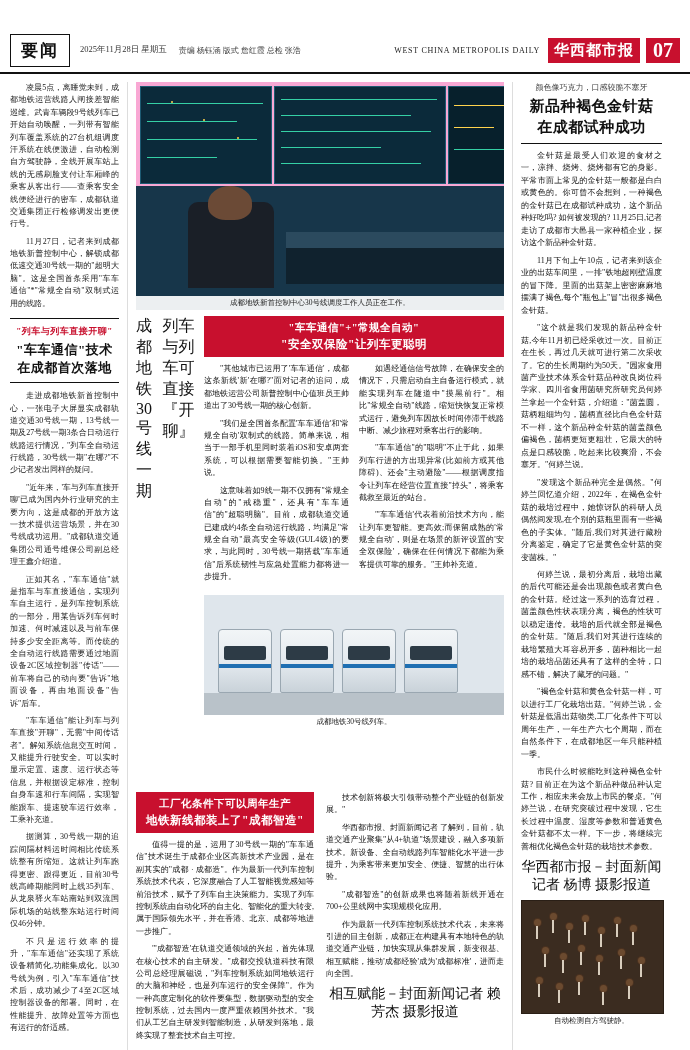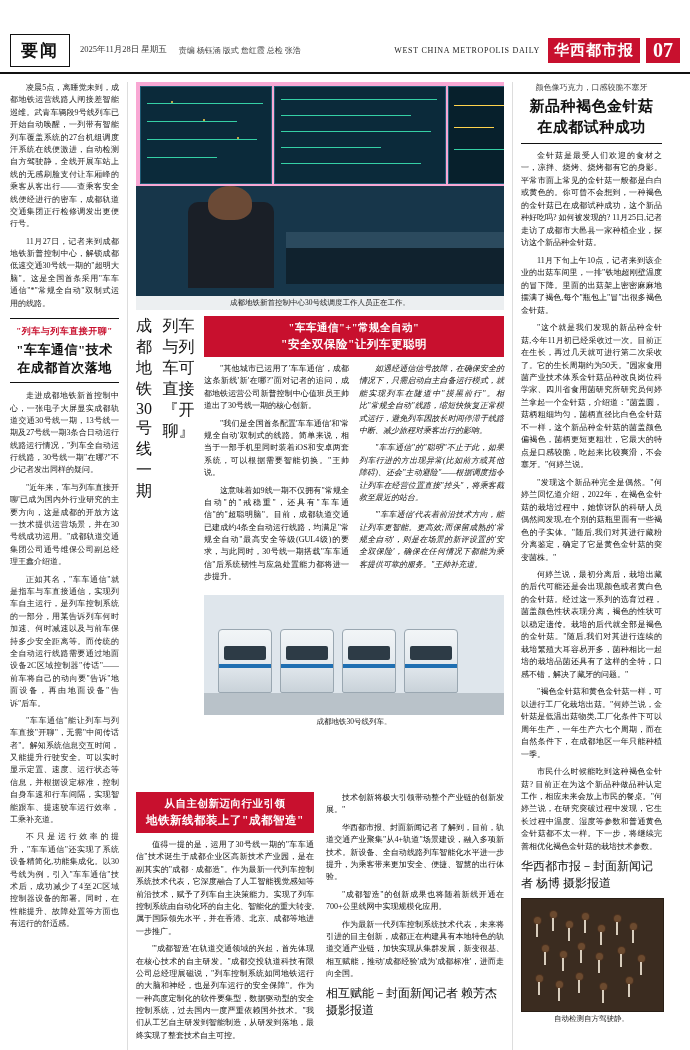--- a/index.html
+++ b/index.html
@@ -52,21 +52,21 @@
   .tcar .stripe{position:absolute;top:34px;left:0;right:0;height:4px;background:#1f6fb2;}
   .trail{position:absolute;left:0;right:0;bottom:0;height:22px;background:#b9c2c9;}
   .capsmall{font-size:7.5px;text-align:center;color:#222;}
 
   
   .r-head{text-align:center;border-bottom:1px solid #111;padding-bottom:5px;margin-bottom:6px;}
   .r-head .k{font-size:8px;color:#444;margin-bottom:3px;}
   .r-head .m1{font-size:15px;font-weight:bold;letter-spacing:.5px;line-height:1.4;}
   .rtext{font-size:8px;line-height:1.56;text-align:justify;}
   .rtext p{margin:0 0 5px 0;text-indent:16px;}
-  .byline{font-size:12px;text-align:left;margin-top:4px;}
+  .byline{font-size:14px;text-align:center;margin-top:4px;}
 
   .mushphoto{position:relative;width:100%;height:112px;background:#3b2c20;overflow:hidden;margin-top:6px;border:1px solid #2a1f16;}
   .mush{position:absolute;width:7px;height:7px;border-radius:50%;background:#6b4a2f;box-shadow:0 0 0 1px #4a3220;}
   .mstem{position:absolute;width:2px;height:13px;background:#d8cdbd;}
   .mcap{font-size:7.5px;text-align:center;margin-top:2px;color:#222;}
 </style>
 </head>
 <body>
 
 <div class="page">
@@ -91,20 +91,21 @@
       <div class="hbox">
         <div class="sub">"列车与列车直接开聊"</div>
         <div class="main" style="white-space:pre-line">"车车通信"技术
 在成都首次落地</div>
       </div>
       <div class="vtext">
         <p>走进成都地铁新首控制中心，一张电子大屏显实成都轨道交通30号线一期，13号线一期及27号线一期3条合日动运行线路运行情况，"列车全自动运行线路，30号线一期"在哪?"不少记者发出同样的疑问。</p>
         <p>"近年来，'车与列车直接开聊'已成为国内外行业研究的主要方向，这是成都的开放方这一技术提供运营场景，并在30号线成功运用。"成都轨道交通集团公司通号维保公司副总经理王鑫介绍道。</p>
         <p>正如其名，"车车通信"就是指车与车直接通信，实现列车自主运行，是列车控制系统的一部分，用某告诉列车何时加速、何时减速以及与前车保持多少安全距离等。而传统的全自动运行线路需要通过地面设备2C区域控制器"传话"——前车将自己的动向要"告诉"地面设备，再由地面设备"告诉"后车。</p>
         <p>"车车通信"能让列车与列车直接"开聊"，无需"中间传话者"。解知系统信息交互时间，又能提升行驶安全。可以实时显示定置、速度、运行状态等信息，并根据设定标准，控制自身车速和行车间隔，实现智能跟车、提速驶车运行效率，工乘补充道。</p>
+        <p>据测算，30号线一期的追踪间隔材料运时间相比传统系统整有所缩短。这就让列车跑得更密、跟得更近，目前30号线高峰期能同时上线35列车、从龙泉驿火车站南站到双流国际机场的站线整东站运行时间仅46分钟。</p>
         <p>不只是运行效率的提升，"车车通信"还实现了系统设备精简化,功能集成化。以30号线为例，引入"车车通信"技术后，成功减少了4至2C区域控制器设备的部署。同时，在性能提升、故障处置等方面也有运行的舒适感。</p>
       </div>
     </div>
 
     <div class="col mid">
 
       <div class="photo">
         <div class="scr" style="left:4px;top:4px;width:130px;height:96px;">
           <div class="scrline" style="left:6px;top:16px;width:116px;"></div>
           <div class="scrline" style="left:6px;top:34px;width:90px;"></div>
@@ -146,21 +147,21 @@
           <div class="redbar">
             <div>"车车通信"+"常规全自动"</div>
             <div class="l2">"安全双保险"让列车更聪明</div>
           </div>
           <div style="display:flex;margin-top:6px;">
             <div class="mc" style="width:50%;padding-right:5px;">
               <p>"其他城市已运用了'车车通信'，成都这条新线'新'在哪?"面对记者的追问，成都地铁运营公司新普控制中心值班员王帅道出了30号线一期的核心创新。</p>
               <p>"我们是全国首条配置'车车通信'和'常规全自动'双制式的线路。简单来说，相当于一部手机里同时装着iOS和安卓两套系统，可以根据需要智能切换。"王帅说。</p>
               <p>这意味着如9线一期不仅拥有"常规全自动"的"戒稳重"，还具有"车车通信"的"超聪明脑"。目前，成都轨道交通已建成约4条全自动运行线路，均满足"常规全自动"最高安全等级(GUL4级)的要求，与此同时，30号线一期搭载"车车通信"后系统韧性与应急处置能力都将进一步提升。</p>
             </div>
-            <div class="mc" style="width:50%;padding-left:5px;font-style:italic;">
+            <div class="mc" style="width:50%;padding-left:5px;">
               <p>如遇经通信信号故障，在确保安全的情况下，只需启动自主自备运行模式，就能实现列车在隧道中"摸黑前行"。相比"常规全自动"线路，缩短快恢复正常模式运行，避免列车因故长时间停滞干线路中断、减少旅程对乘客出行的影响。</p>
               <p>"车车通信"的"聪明"不止于此，如果列车行进的方出现异常(比如前方或其他障碍)、还会"主动避险"——根据调度指令让列车在经营位置直接"掉头"，将乘客截救至最近的站台。</p>
               <p>"'车车通信'代表着前沿技术方向，能让列车更智能。更高效;而保留成熟的'常规全自动'，则是在场景的新评设置的'安全双保险'，确保在任何情况下都能为乘客提供可靠的服务。"王帅补充道。</p>
             </div>
           </div>
 
           <div class="trainphoto">
             <div class="trail"></div>
             <div class="tcar" style="left:14px;">
                 <div class="win"></div>
@@ -179,21 +180,21 @@
                 <div class="stripe"></div>
               </div>
           </div>
           <div class="capsmall">成都地铁30号线列车。</div>
         </div>
       </div>
 
       <div style="display:flex;margin-top:6px;">
         <div style="width:50%;padding-right:6px;">
           <div class="redbar">
-            <div>从自主创新迈向行业引领</div>
+            <div>工厂化条件下可以周年生产</div>
             <div class="l2">地铁新线都装上了"成都智造"</div>
           </div>
           <div class="mc" style="margin-top:6px;">
             <p>值得一提的是，运用了30号线一期的"车车通信"技术诞生于成都企业区高新技术产业园，是在副其实的"成都 · 成都造"。作为最新一代列车控制系统技术代表，它深度融合了人工智能视觉感知等前沿技术，赋予了列车自主决策能力。实现了列车控制系统由自动化环的自主化、智能化的重大转变,属于国际领先水平，并在香港、北京、成都等地进一步推广。</p>
             <p>"'成都智造'在轨道交通领域的兴起，首先体现在核心技术的自主研发。"成都交投轨道科技有限公司总经理展磁说，"列车控制系统如同地铁运行的大脑和神经，也是列车运行的安全保障"。作为一种高度定制化的软件要集型，数据驱动型的安全控制系统，过去国内一度严重依赖国外技术。"我们从工艺自主研发到智能制造，从研发到落地，最终实现了整套技术自主可控。</p>
           </div>
         </div>
         <div style="width:50%;padding-left:6px;">
           <div class="mc">
             <p>技术创新将极大引领带动整个产业链的创新发展。"</p>

